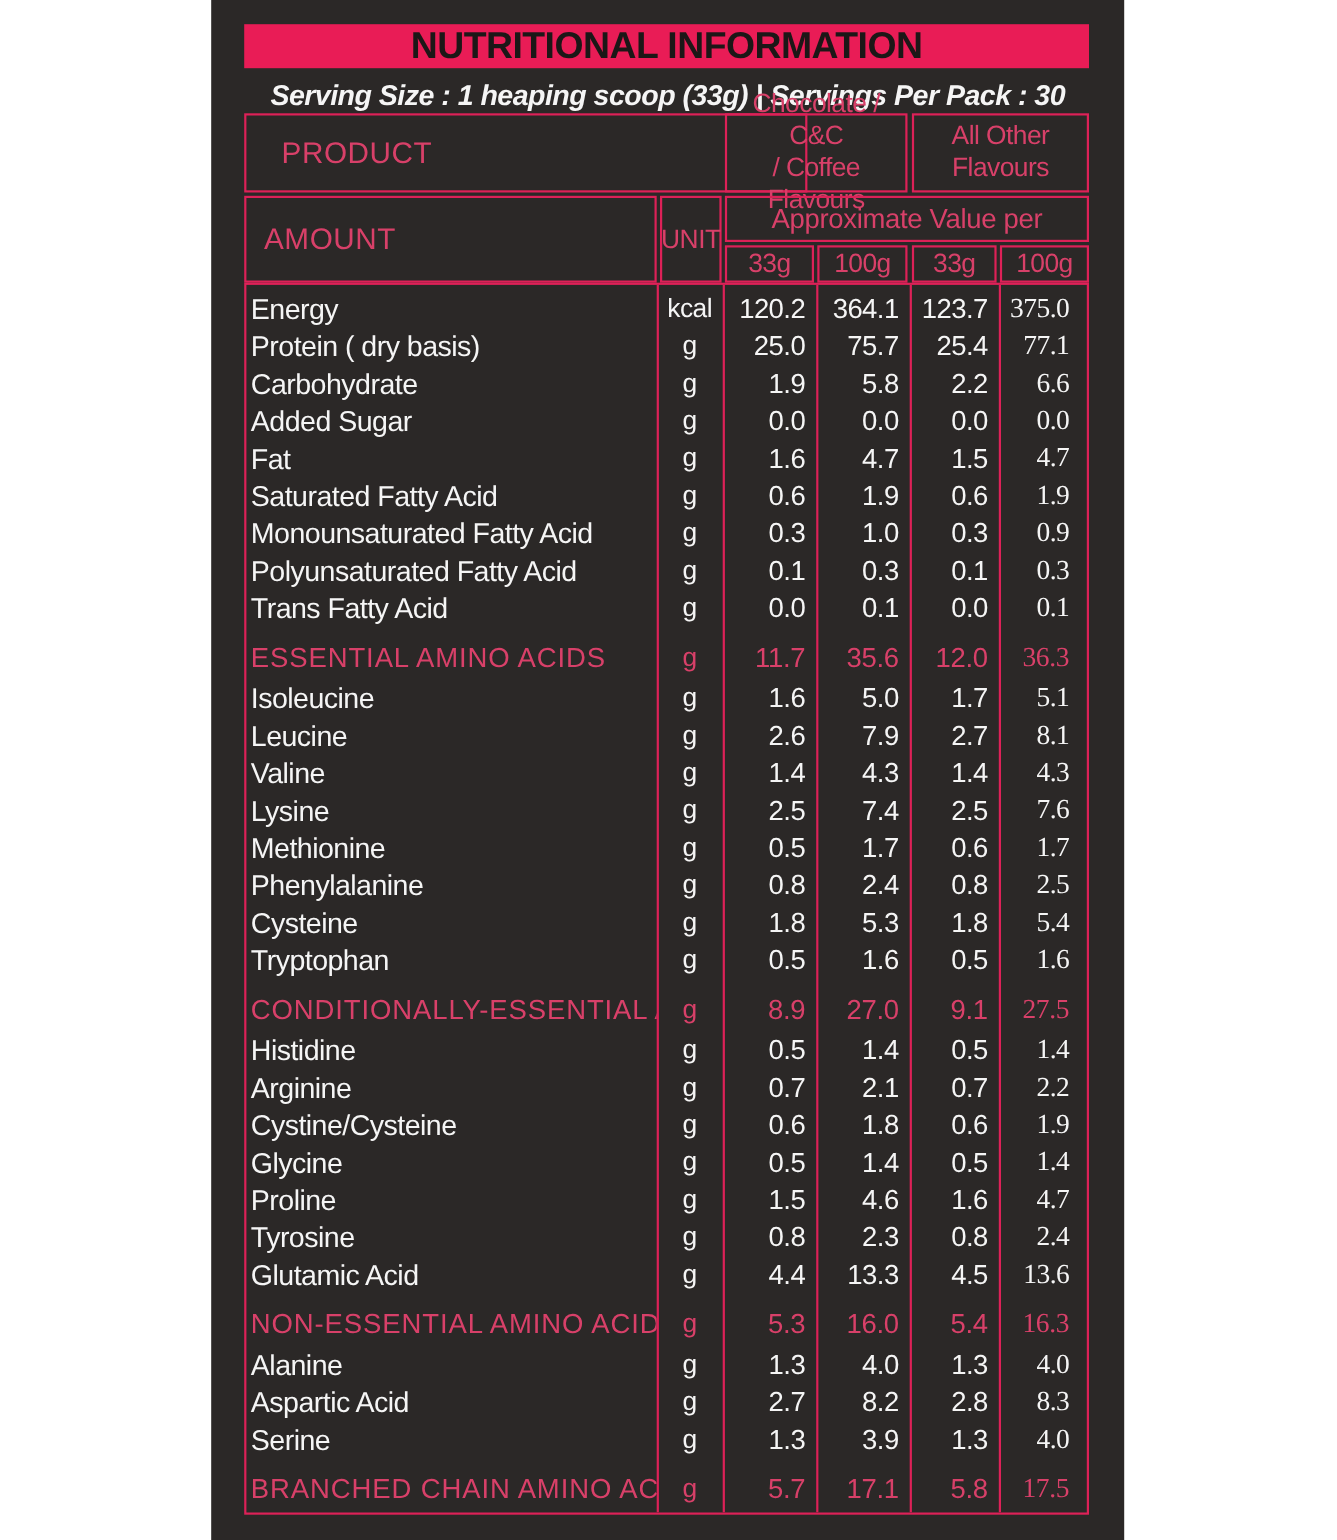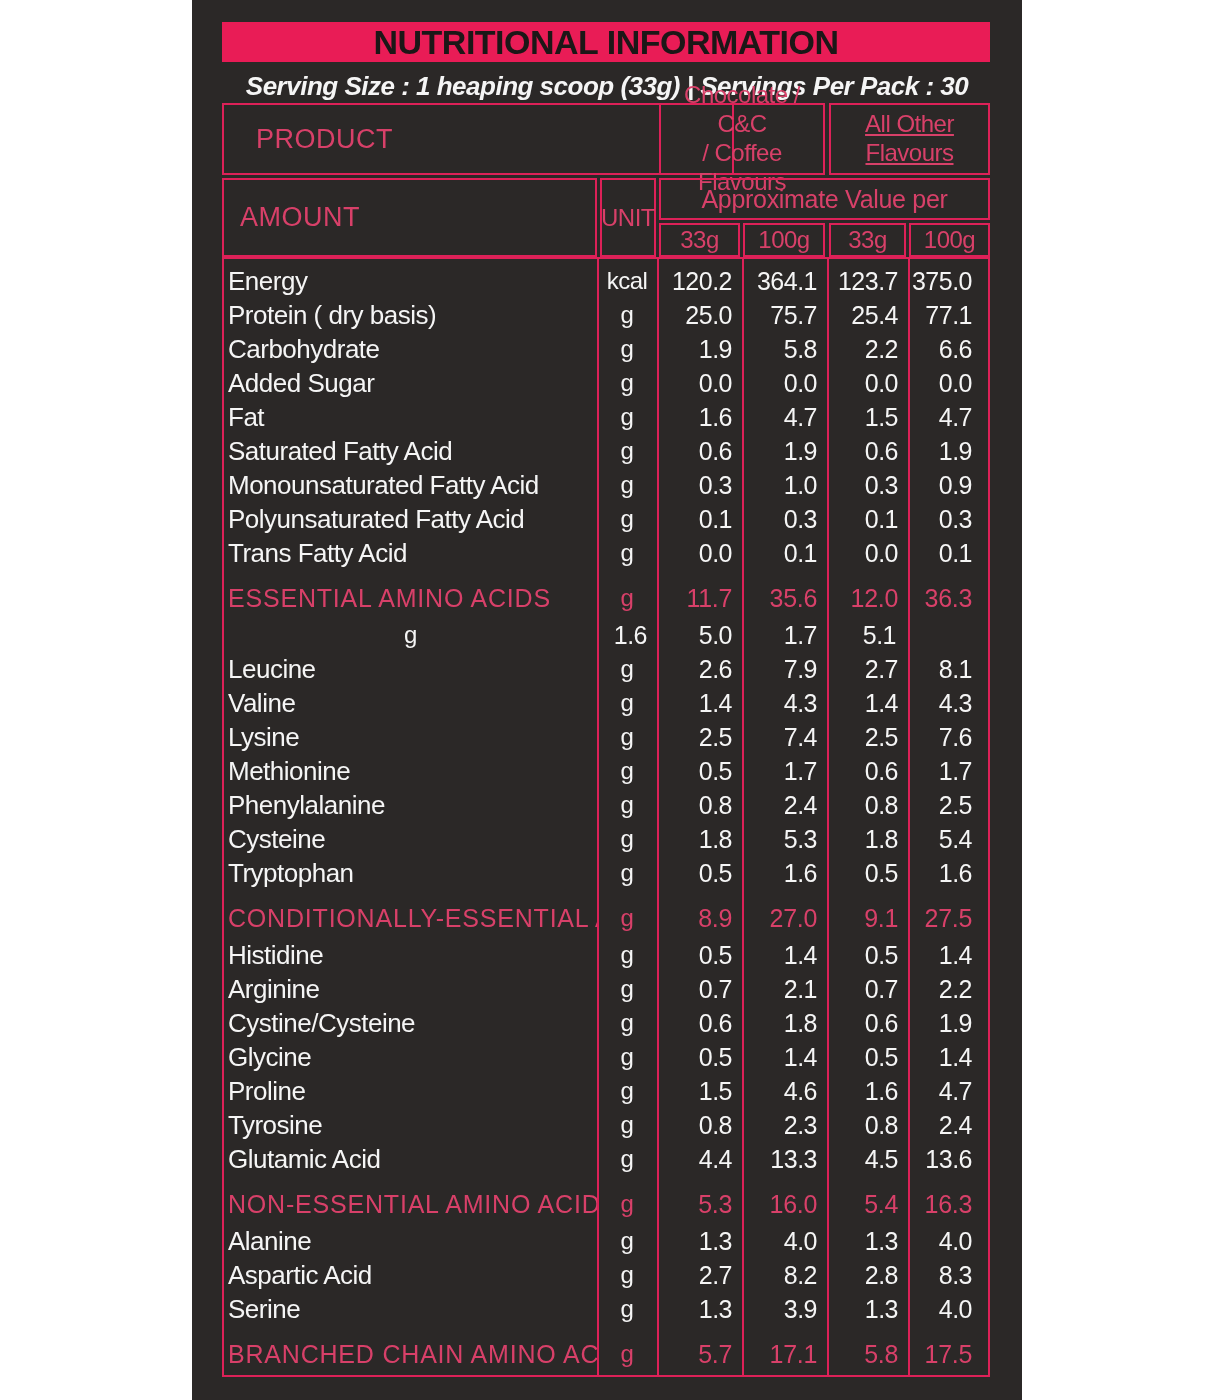--- a/index.html
+++ b/index.html
@@ -36,21 +36,21 @@
     font-style:italic;
   }
   
   .hcell{
     position:absolute;border:2px solid var(--border-pink);
     color:var(--section-pink);letter-spacing:0.5px;
     display:flex;align-items:center;
   }
   .h-product{left:30px;top:103px;width:512px;height:72px;padding-left:32px;font-size:27px;}
   .h-choc{left:467px;top:103px;width:166px;height:72px;flex-direction:column;justify-content:center;text-align:center;font-size:24px;line-height:1.2;letter-spacing:-0.5px;}
-  .h-other{left:637px;top:103px;width:161px;height:72px;flex-direction:column;justify-content:center;text-align:center;font-size:24px;line-height:1.2;letter-spacing:-0.5px;text-decoration:underline;}
+  .h-other{left:637px;top:103px;width:161px;height:72px;flex-direction:column;justify-content:center;text-align:center;font-size:24px;line-height:1.2;letter-spacing:-0.5px;}
   .h-amount{left:30px;top:178px;width:375px;height:79px;padding-left:16px;font-size:27px;}
   .h-unit{left:408px;top:178px;width:56px;height:79px;justify-content:center;font-size:24px;letter-spacing:-0.5px;}
   .h-approx{left:467px;top:178px;width:331px;height:42px;justify-content:center;font-size:25px;letter-spacing:-0.3px;}
   .h-sub{top:223px;height:34px;justify-content:center;font-size:24px;letter-spacing:-0.5px;}
   .h-sub1{left:467px;width:81px;}
   .h-sub2{left:551px;width:82px;}
   .h-sub3{left:637px;width:77px;}
   .h-sub4{left:717px;width:81px;}
   
   .databox{
@@ -64,21 +64,21 @@
   .vl-1{left:373px;} .vl-2{left:433px;} .vl-3{left:518px;} .vl-4{left:603px;} .vl-5{left:684px;}
   .rows{position:relative;padding-top:5px;z-index:1;}
   .row{
     display:grid;grid-template-columns:373px 60px 85px 85px 81px 76px;
     height:34px;line-height:34px;
     color:var(--body-text);font-size:26px;letter-spacing:-0.5px;
   }
   .row .lbl{padding-left:4px;overflow:hidden;white-space:nowrap;}
   .row .unit{text-align:center;font-size:24px;}
   .row .val{text-align:right;padding-right:10px;font-size:25px;}
-  .row .v4{padding-right:12px;}
+  .row .v4{padding-right:12px;font-family:Liberation Serif, serif;}
   .row.section{
     color:var(--section-pink);
     margin-top:11px;margin-bottom:3px;
     font-size:25px;letter-spacing:0.8px;
   }
   .row.section .unit,.row.section .val{letter-spacing:-0.3px;}
 </style>
 </head>
 <body>
 
@@ -192,20 +192,21 @@
   </div>
         <div class="row section">
     <div class="lbl">ESSENTIAL AMINO ACIDS</div>
     <div class="unit">g</div>
     <div class="val v1">11.7</div>
     <div class="val v2">35.6</div>
     <div class="val v3">12.0</div>
     <div class="val v4">36.3</div>
   </div>
         <div class="row">
+    <div class="lbl">Isoleucine</div>
     <div class="unit">g</div>
     <div class="val v1">1.6</div>
     <div class="val v2">5.0</div>
     <div class="val v3">1.7</div>
     <div class="val v4">5.1</div>
   </div>
         <div class="row">
     <div class="lbl">Leucine</div>
     <div class="unit">g</div>
     <div class="val v1">2.6</div>

